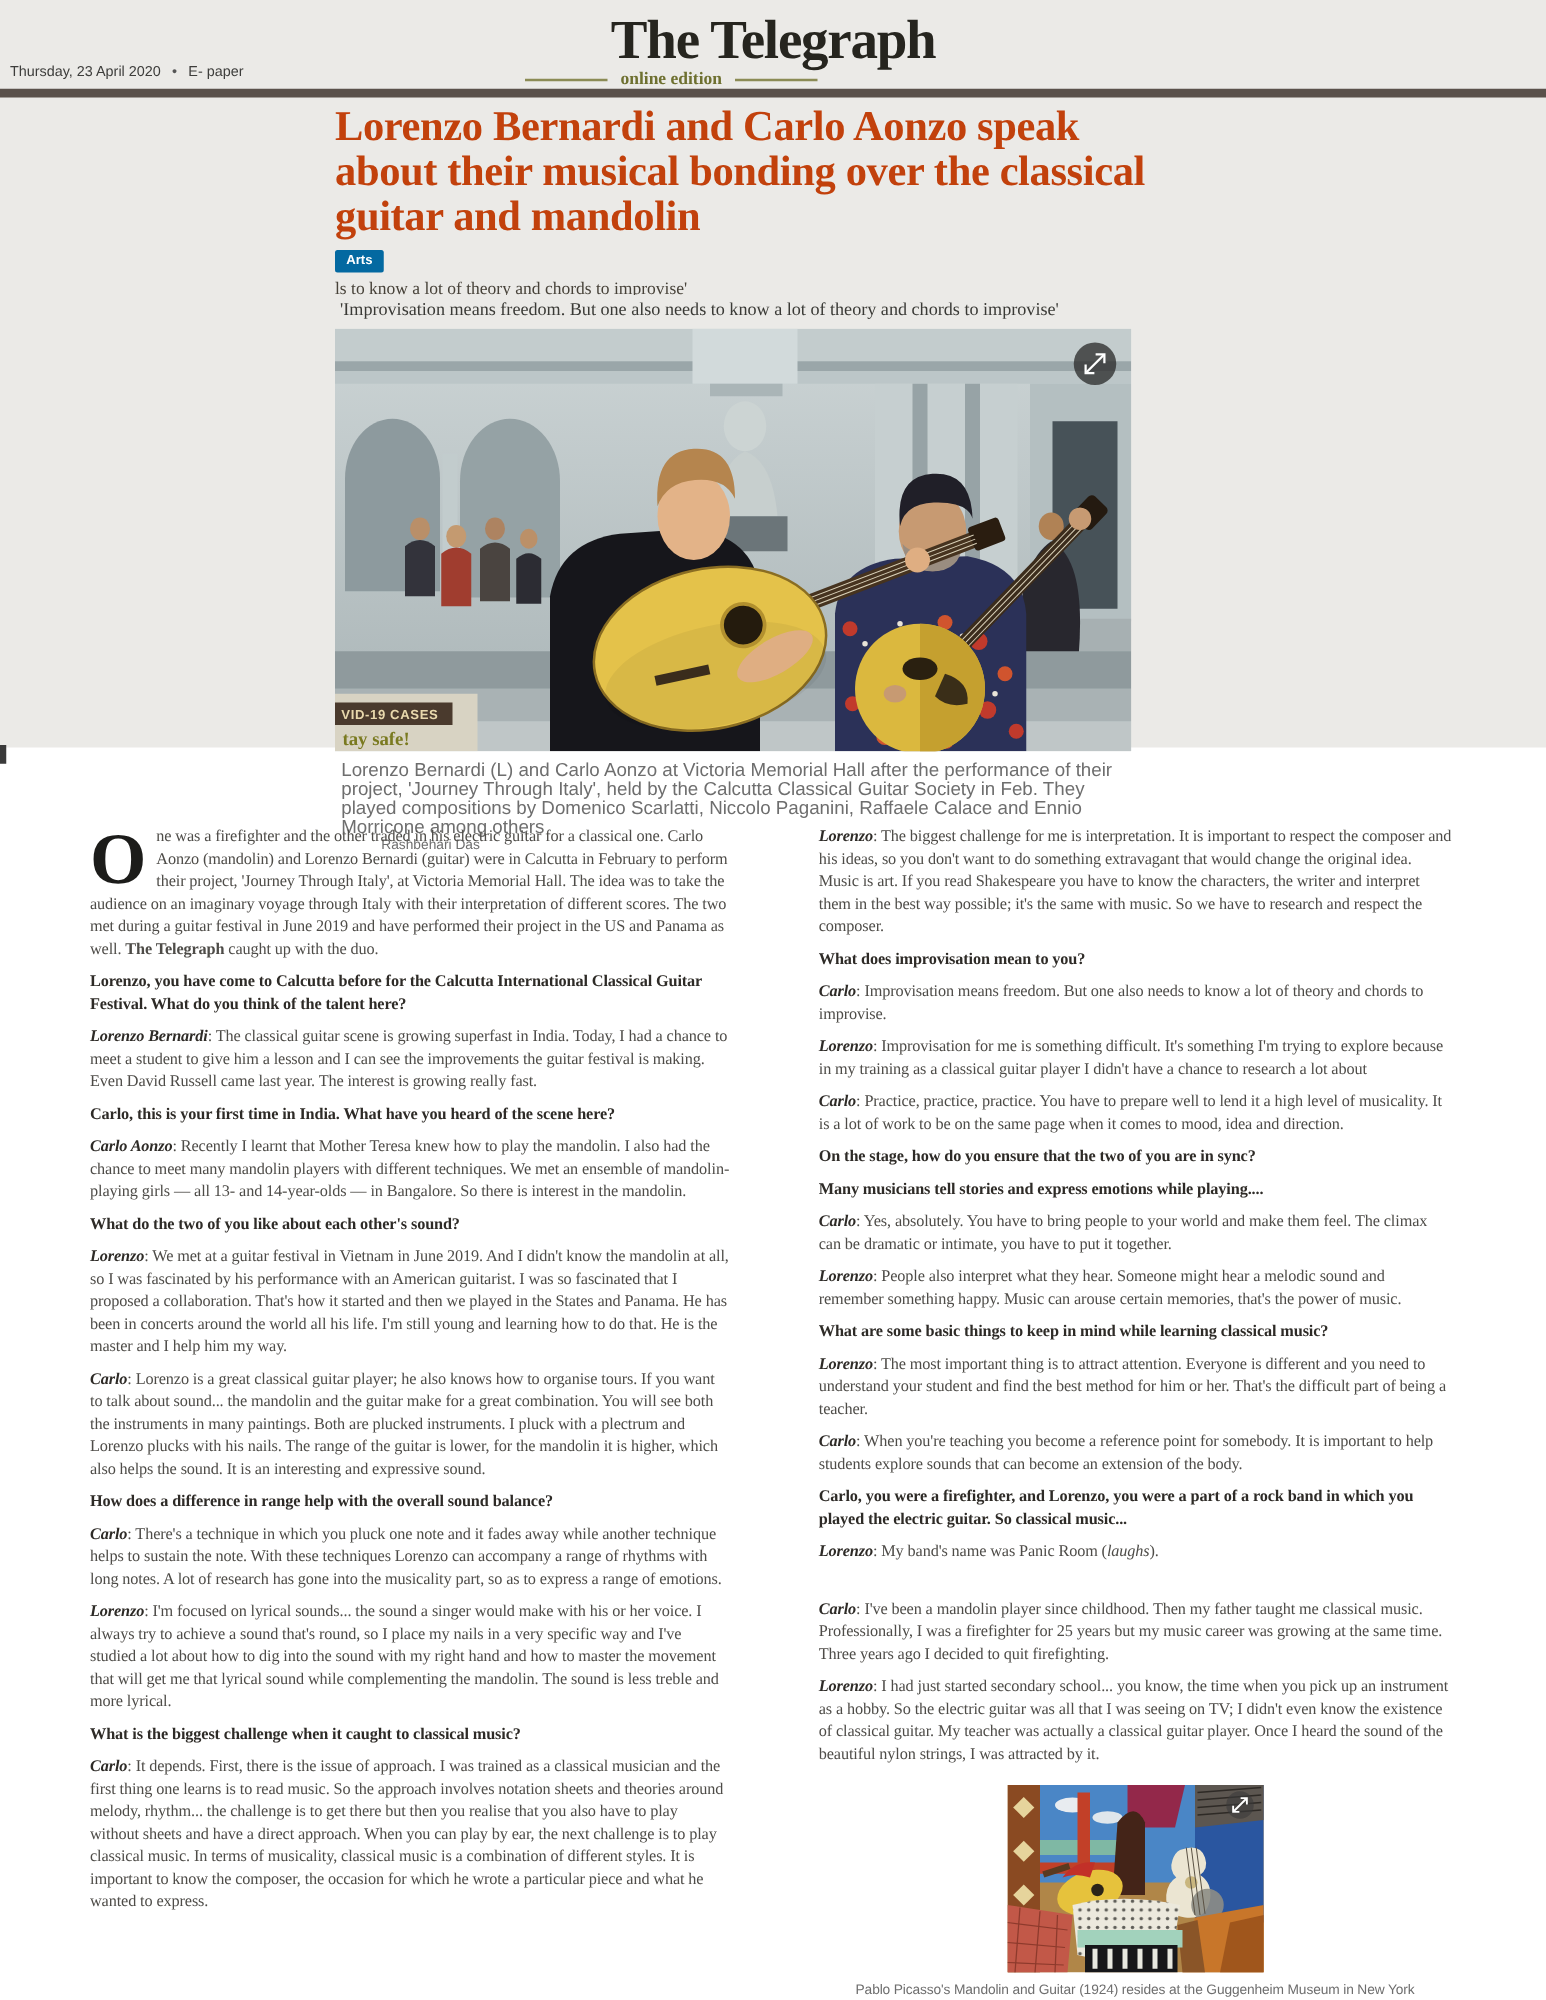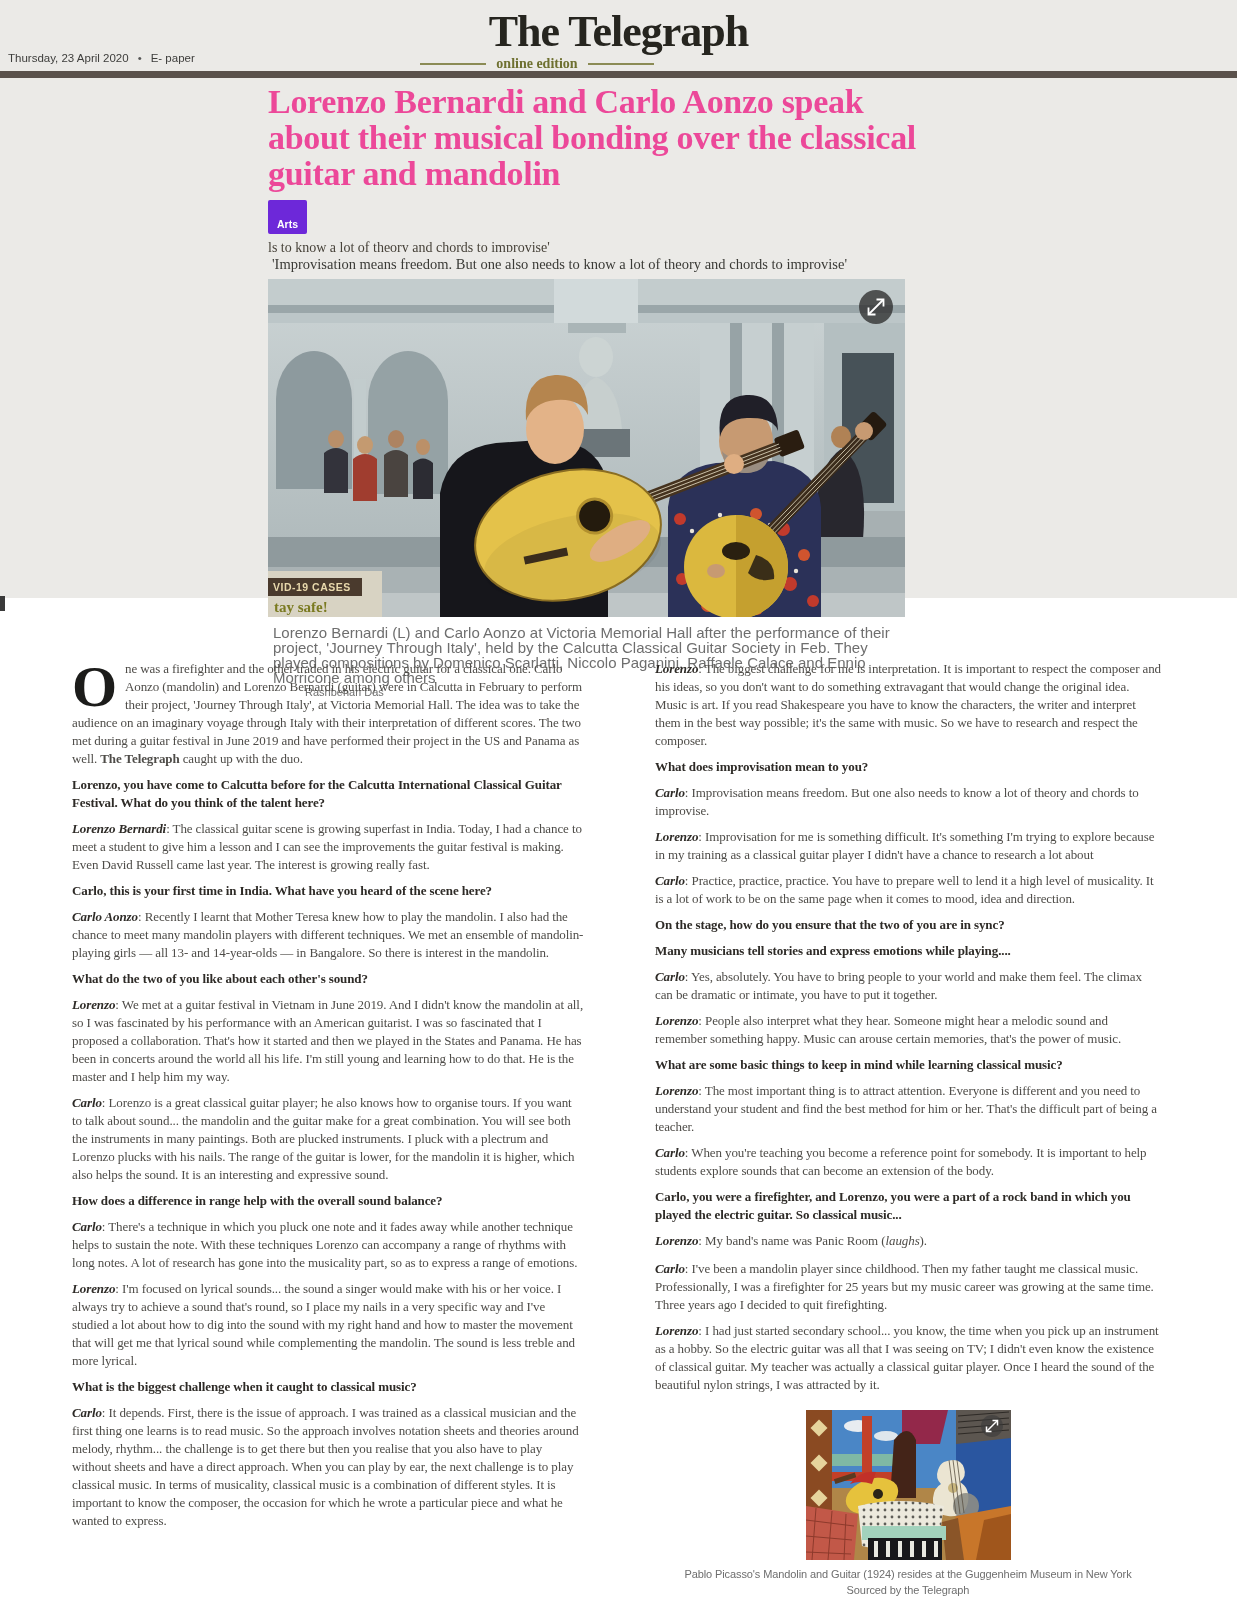--- a/index.html
+++ b/index.html
@@ -15,44 +15,44 @@
     justify-content:center;align-items:center;gap:10px;}
   .edition-line{width:66px;height:2px;background:#8b8b55;}
   .edition-label{color:#6e7030;font-size:14px;font-weight:bold;}
   .date-line{position:absolute;top:52px;left:8px;font-family:"Liberation Sans",sans-serif;
     font-size:11.5px;color:#3d3d3b;display:flex;gap:9px;align-items:center;}
   .date-line .sep{color:#555;}
   .epaper{cursor:pointer;}
   .top-bar{position:absolute;top:71px;left:0;width:1237px;height:7px;background:#5a514b;}
   
   .content{position:absolute;left:268px;top:84px;width:940px;}
-  .headline div{font-size:34px;line-height:36px;font-weight:bold;color:#ec4899;
+  .headline div{font-size:34px;line-height:36px;font-weight:bold;color:#c2410c;
     letter-spacing:-0.3px;white-space:nowrap;}
-  .badge{display:inline-block;margin-top:8px;background:#6d28d9;color:#fff;
+  .badge{display:inline-block;margin-top:8px;background:#0369a1;color:#fff;
     font-family:"Liberation Sans",sans-serif;font-size:10.5px;font-weight:bold;
-    padding:18px 9px 4px;border-radius:2px;}
+    padding:2px 9px 4px;border-radius:2px;}
   .clipped-line{margin-top:6px;height:12px;overflow:hidden;font-size:14px;color:#474239;}
   .standfirst{margin-top:4px;font-size:14.5px;color:#3a3a36;padding-left:4px;}
   .photo-wrap{margin-top:6px;width:637px;height:338px;position:relative;cursor:pointer;}
   .photo-caption{width:632px;margin-top:8px;padding-left:5px;
     font-family:"Liberation Sans",sans-serif;font-size:15px;line-height:15px;color:#6e6e6e;}
   .photo-credit{padding-left:5px;font-family:"Liberation Sans",sans-serif;
     font-size:11px;line-height:15px;color:#6e6e6e;margin-left:32px;}
   .left-nub{position:absolute;left:0;top:596px;width:5px;height:15px;background:#3a3a3a;}
   
   .col{position:absolute;top:660px;font-size:13px;line-height:18px;
     letter-spacing:-0.1px;color:#4e4c48;}
   .col-left{left:72px;width:512px;}
   .col-right{left:655px;width:506px;}
   .para{margin:0 0 8px 0;}
   .question{font-weight:bold;color:#2e2b27;}
   .speaker{font-weight:bold;font-style:italic;color:#2e2b27;}
   .dropcap{float:left;font-size:58px;line-height:46px;font-weight:bold;color:#1c1c1a;
     margin:4px 8px 0 0;}
-  .gap-top{margin-top:10px;}
+  .gap-top{margin-top:28px;}
   .painting-wrap{width:205px;height:150px;margin:16px auto 0;position:relative;cursor:pointer;}
   .painting-caption{text-align:center;font-family:"Liberation Sans",sans-serif;
     font-size:11px;line-height:15px;color:#6e6e6e;margin-top:7px;}
   .source-line{text-align:center;font-family:"Liberation Sans",sans-serif;
     font-size:11px;line-height:15px;color:#6e6e6e;margin-top:1px;}
 </style>
 </head>
 <body>
 
 <div class="gray-band"></div>

